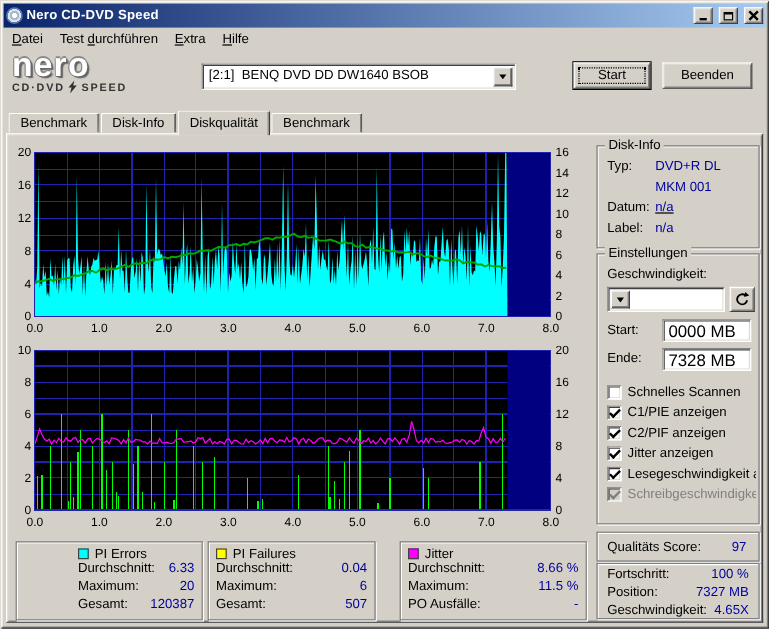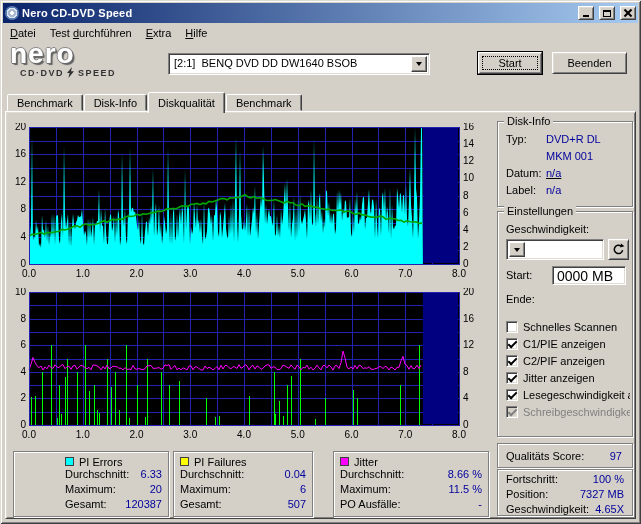--- a/index.html
+++ b/index.html
@@ -18,21 +18,21 @@
   .glyph-x{position:relative;width:8px;height:8px;}
   .glyph-x::before,.glyph-x::after{content:"";position:absolute;left:3px;top:-1px;width:2px;height:10px;background:#000;}
   .glyph-x::before{transform:rotate(45deg);}
   .glyph-x::after{transform:rotate(-45deg);}
   .menubar{position:absolute;left:3px;top:23px;right:3px;height:19px;display:flex;align-items:center;}
   .menu-item{padding:3px 7px;white-space:pre;}
   .menu-item .u{text-decoration:underline;}
   .logo{position:absolute;left:10px;top:41px;width:152px;height:42px;}
   .logo-nero{font-size:28px;line-height:26px;font-weight:bold;color:#fff;letter-spacing:1px;
     text-shadow:-1px 0 #8a8a8a,0 -1px #8a8a8a,1px 0 #6b6b6b,0 1px #6b6b6b,2px 2px 1px #5f5f5f;}
-  .logo-sub{display:flex;align-items:center;gap:3px;font-size:9px;font-weight:bold;color:#333;letter-spacing:1.5px;margin-left:10px;}
+  .logo-sub{display:flex;align-items:center;gap:3px;font-size:9px;font-weight:bold;color:#333;letter-spacing:1.5px;margin-left:0;}
   .combo{position:absolute;background:#fff;display:flex;align-items:stretch;
     border:1px solid;border-color:#808080 #fff #fff #808080;box-shadow:inset 1px 1px 0 #404040, inset -1px -1px 0 #dfdbd3;}
   .combo-text{flex:1;padding:3px 2px 0 5px;white-space:pre;overflow:hidden;}
   .combo-arrow{width:16px;margin:2px;background:var(--face);display:flex;align-items:center;justify-content:center;
     border:1px solid;border-color:#fff #404040 #404040 #fff;box-shadow:inset -1px -1px 0 #808080;}
   .arrow-down{width:0;height:0;border-left:3.5px solid transparent;border-right:3.5px solid transparent;border-top:4px solid #000;}
   .btn{position:absolute;background:var(--face);display:flex;align-items:center;justify-content:center;font-size:11px;cursor:default;
     border:1px solid;border-color:#fff #404040 #404040 #fff;box-shadow:inset 1px 1px 0 #dfdbd3, inset -1px -1px 0 #808080;}
   .btn-default{box-shadow:0 0 0 1px #000, inset 1px 1px 0 #dfdbd3, inset -1px -1px 0 #808080;}
   .btn-default::after{content:"";position:absolute;inset:3px;border:1px dotted #000;}
@@ -310,20 +310,21 @@
     </div>
     <div class="btn" style="left:110px;top:27px;width:21px;height:21px;">
       <svg width="13" height="13" viewBox="0 0 13 13">
         <path d="M10.6 7.2 A4.2 4.2 0 1 1 9.2 3.2" fill="none" stroke="#000" stroke-width="1.5"></path>
         <polygon points="9.0,0.4 12.4,3.2 8.2,4.6" fill="#000"></polygon>
       </svg>
     </div>
     <div class="lbl" style="left:8px;top:57px;">Start:</div>
     <input class="edit" style="left: 54px; top: 54px; width: 74px;" value="0000 MB">
     <div class="lbl" style="left:8px;top:81px;">Ende:</div>
+    <input class="edit" style="left: 54px; top: 78px; width: 74px;" value="7328 MB">
 
     <div class="cbrow" style="top:108px;">
         <span class="cbbox"></span>
         <span class="cblabel">Schnelles Scannen</span>
       </div>
     <div class="cbrow checked" style="top:125px;">
         <span class="cbbox"></span>
         <span class="cblabel">C1/PIE anzeigen</span>
       </div>
     <div class="cbrow checked" style="top:142px;">

